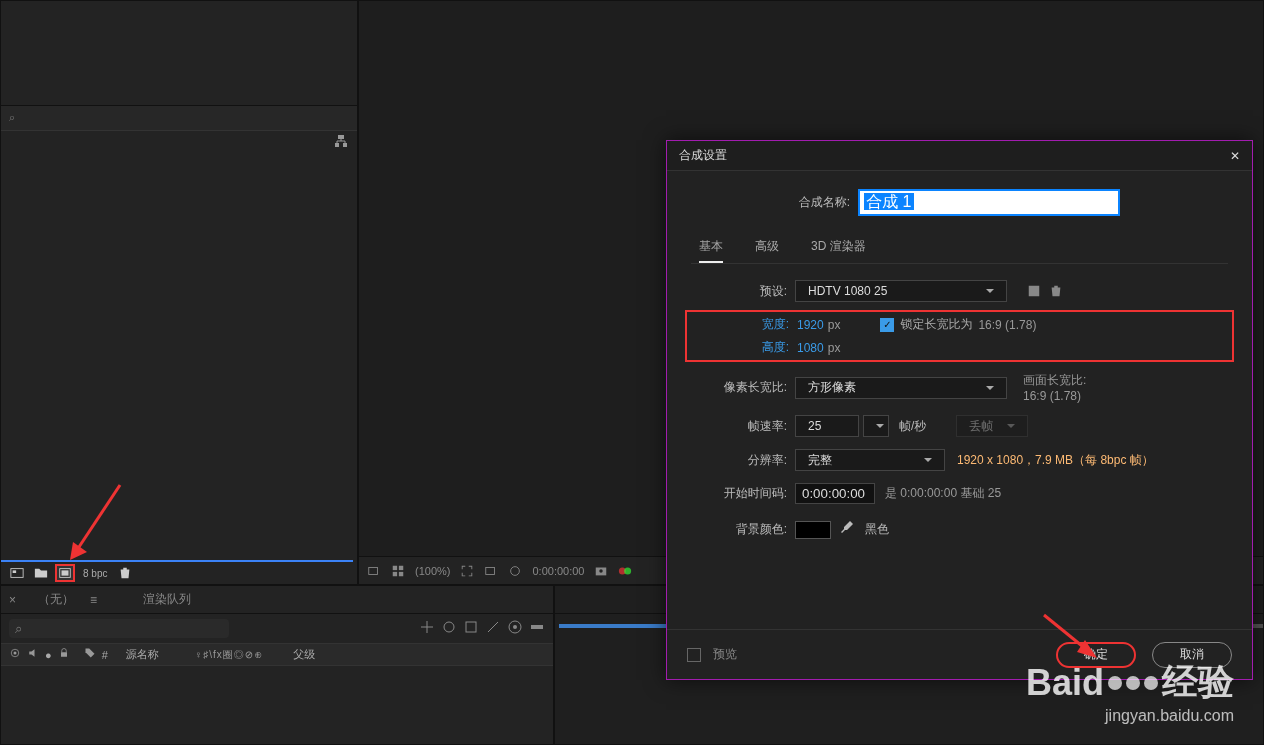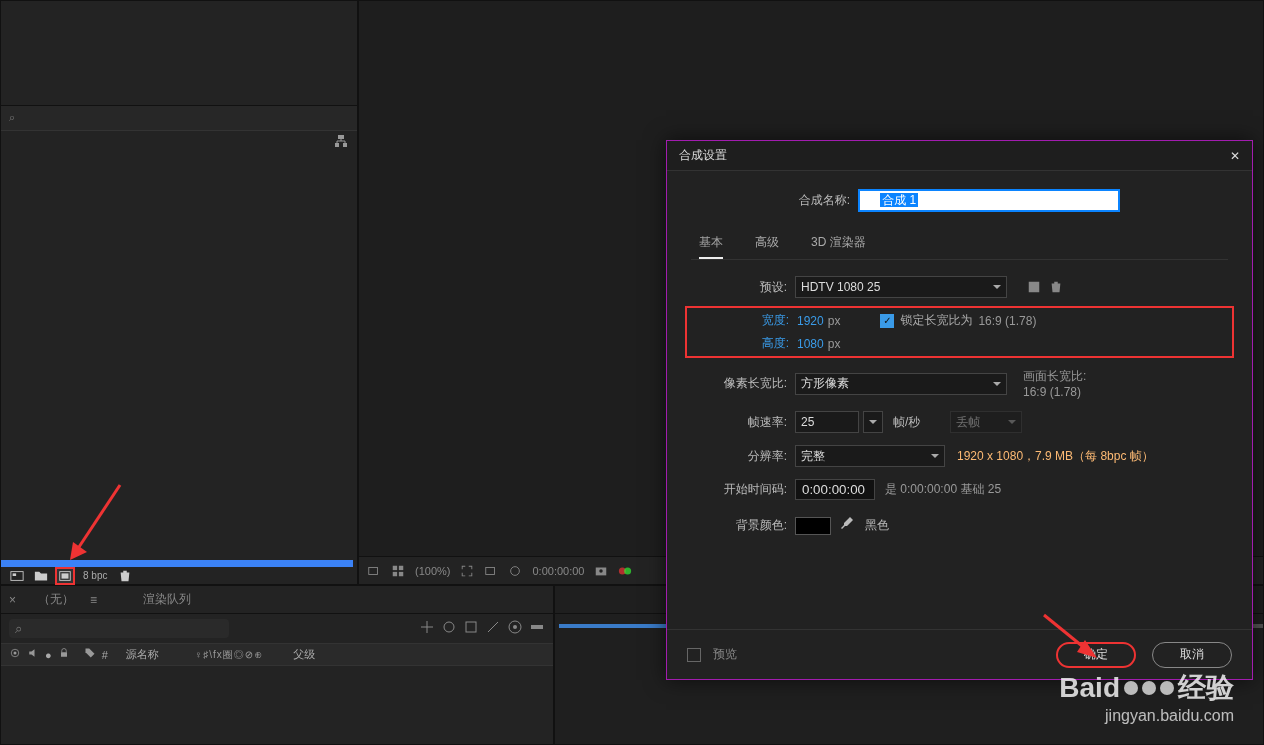--- a/index.html
+++ b/index.html
@@ -9,21 +9,21 @@
 .project { position:absolute; left:0; top:0; width:358px; height:585px; background:#232323; border:1px solid #111; }
 .proj-top { height:105px; border-bottom:1px solid #111; }
 .proj-search { height:25px; border-bottom:1px solid #333; padding:4px 8px; background:#272727; }
 .proj-search input { background:transparent; border:none; color:#888; width:100%; outline:none; font-size:11px; }
 .proj-cols { height:22px; display:flex; align-items:center; padding:0 8px; border-bottom:1px solid #111; background:#282828; }
 .proj-cols span { margin-right:18px; color:#bbb; cursor:pointer; }
 .sort-ico { width:10px; height:10px; background:#3a7bc8; margin-right:8px; clip-path:polygon(0 0,100% 0,50% 100%); }
 .tag-ico svg { width:12px; height:12px; fill:#999; }
 .proj-body { height:calc(100% - 175px); background:#232323; }
 .proj-body-top { height:20px; display:flex; justify-content:flex-end; padding-right:10px; padding-top:4px; }
-.proj-footer { position:absolute; bottom:0; left:0; right:4px; height:24px; display:flex; align-items:center; padding:0 6px; gap:4px; background:#232323; border-top:7px solid #3b82f6; }
+.proj-footer { position:absolute; bottom:0; left:0; right:4px; height:24px; display:flex; align-items:center; padding:0 6px; gap:4px; background:#232323; border-top:2px solid #3b82f6; }
 .pf-btn { width:20px; height:18px; display:flex; align-items:center; justify-content:center; cursor:pointer; }
 .pf-btn svg { width:14px; height:14px; fill:#ccc; }
 .new-comp { border:2px solid #e33; background:#333; }
 .bpc { font-size:10px; color:#aaa; margin:0 4px; }
 
 
 .viewer { position:absolute; left:358px; top:0; right:0; height:585px; background:#1a1a1a; border:1px solid #111; }
 .viewer-body { height:calc(100% - 28px); background:#1e1e1e; position:relative; }
 .viewer-footer { height:28px; display:flex; align-items:center; padding:0 8px; gap:10px; background:#232323; border-top:1px solid #111; }
 .viewer-footer .vf-item { color:#888; font-size:11px; }
@@ -52,26 +52,26 @@
 
 
 .dialog { position:absolute; left:666px; top:140px; width:587px; height:540px; background:#222; border:1px solid #a21caf; box-shadow:0 0 20px rgba(0,0,0,0.6); z-index:100; }
 .dlg-title { height:30px; display:flex; align-items:center; justify-content:space-between; padding:0 12px; background:#1e1e1e; border-bottom:1px solid #333; }
 .dlg-title span { color:#ddd; font-size:12px; }
 .dlg-x { cursor:pointer; color:#ddd; font-size:16px; }
 .dlg-body { padding:18px 24px 12px; }
 .row { display:flex; align-items:center; margin-bottom:12px; }
 .lbl { text-align:right; width:96px; margin-right:8px; color:#bbb; font-size:12px; }
 .lbl-b { color:#3a9be8; }
-.name-in { flex:1; max-width:262px; background:#fff; border:2px solid #0b84ff; padding:1px 20px; font-size:12px; }
+.name-in { flex:1; max-width:262px; background:#fff; border:2px solid #0b84ff; padding:1px 4px; font-size:16px; }
 .name-in span { background:#0b84ff; color:#fff; padding:0 2px; }
 .tabs { display:flex; gap:32px; border-bottom:1px solid #333; padding:10px 0 0 8px; margin-bottom:16px; }
 .tab { color:#aaa; padding-bottom:6px; cursor:pointer; }
 .tab.act { color:#a3a3a3; border-bottom:2px solid #eee; }
-.sel { background:#1a1a1a; border:1px solid #444; color:#ddd; padding:2px 5px; display:flex; align-items:center; justify-content:space-between; height:22px; cursor:pointer; }
+.sel { background:#1a1a1a; border:1px solid #444; color:#ddd; padding:2px 12px; display:flex; align-items:center; justify-content:space-between; height:22px; cursor:pointer; }
 .sel .chev { border:4px solid transparent; border-top-color:#aaa; margin-top:4px; }
 .val-link { color:#3a9be8; cursor:text; }
 .px { color:#999; margin-left:4px; }
 .check-row { display:flex; align-items:center; gap:6px; }
 .chk { width:14px; height:14px; background:#3a9be8; display:flex; align-items:center; justify-content:center; color:#111; font-size:10px; }
 .red-box { border:2px solid #e33; padding:4px 6px; margin:-4px -6px 10px; }
 .red-box2 { border:2px solid #e33; padding:2px 4px; margin:-2px -4px 8px; }
 .in-dark { background:#111; border:1px solid #444; color:#ddd; padding:2px 6px; width:80px; }
 .color-sw { width:36px; height:18px; background:#000; border:1px solid #555; margin-right:8px; }
 .eye-btn svg { width:16px; height:16px; fill:#bbb; }
@@ -82,21 +82,21 @@
 .btn { width:80px; height:26px; border:1px solid #888; border-radius:14px; display:flex; align-items:center; justify-content:center; color:#ddd; cursor:pointer; position:relative; }
 .btn-ok { border:2px solid #e33; z-index:2; }
 
 
 .arrow1 { position:absolute; left:65px; top:480px; width:60px; height:80px; z-index:10; }
 .arrow2 { position:absolute; right:165px; bottom:85px; width:60px; height:50px; z-index:110; }
 .arrow1 svg, .arrow2 svg { width:100%; height:100%; }
 
 
 .wm { position:absolute; right:30px; bottom:20px; z-index:200; color:rgba(255,255,255,0.7); text-align:right; }
-.wm .big { font-size:28px; font-weight:bold; color:rgba(255,255,255,0.8); display:flex; align-items:center; gap:4px; }
+.wm .big { font-size:36px; font-weight:bold; color:rgba(255,255,255,0.8); display:flex; align-items:center; gap:4px; }
 .wm .paw { display:flex; gap:4px; }
 .wm .paw span { width:14px; height:14px; background:rgba(255,255,255,0.7); border-radius:50%; }
 .wm .paw span:nth-child(4) { width:24px; height:18px; border-radius:10px; }
 .wm .small { font-size:16px; color:rgba(255,255,255,0.7); }
 .vf-ico { display:flex; align-items:center; }
 .tiny { font-size:10px; }
 </style>
 </head>
 <body>
 

